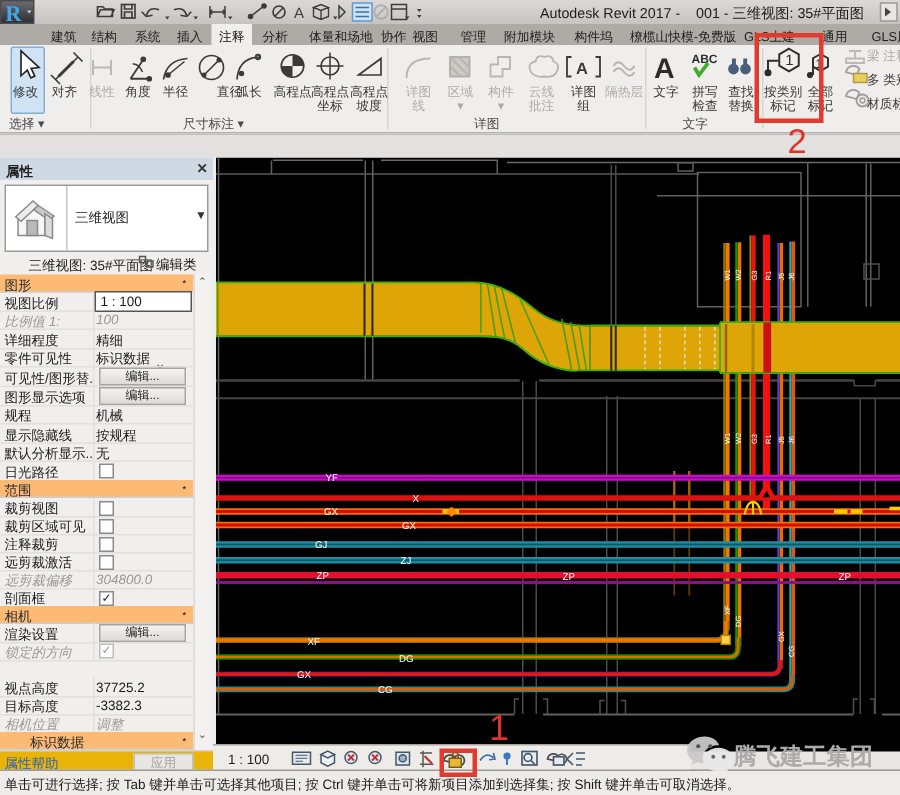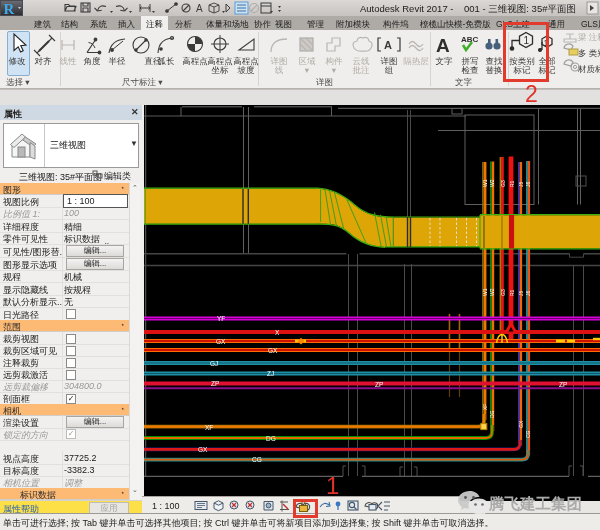--- a/index.html
+++ b/index.html
@@ -357,21 +357,21 @@
     </div>
  <div class="prow" style="top:370px">
       <div class="pname gtx">相机位置</div>
       <div class="vline"></div>
       <div class="pval gtx">调整</div>
     </div>
  <div class="shead" style="top:382.5px">
       <span style="position:absolute;left:20px;top:1px">标识数据</span>
       <span style="position:absolute;right:4px;top:1px;font-size:7px">⋆</span>
     </div>
- <div style="position:absolute;left:0;top:394.5px;width:142px;height:13.5px;background:#fde047;border-top:1px solid #d5d2cf">
+ <div style="position:absolute;left:0;top:394.5px;width:142px;height:13.5px;background:#eab308;border-top:1px solid #d5d2cf">
   <span style="position:absolute;left:3px;top:2px;color:#2a62b8;text-decoration:underline">属性帮助</span>
   <div style="position:absolute;left:89px;top:1.5px;width:38px;height:10px;background:#e8e6e3;border:1px solid #c0bdb9;color:#a5a29e;text-align:center;line-height:10px;font-size:8.5px">应用</div>
  </div>
  <div style="position:absolute;left:129px;top:78px;width:10px;height:316.5px;background:#f3f2f1;border-left:1px solid #dad7d4">
   <span style="position:absolute;left:2px;top:1px;font-size:7px;color:#555">⌃</span>
   <span style="position:absolute;left:2px;top:303px;font-size:7px;color:#555">⌄</span>
  </div>
 </div>
 <svg id="canvas" class="abs" width="456" height="391" viewBox="144 105 456 391">
 <rect x="144" y="105" width="456" height="391" fill="#000"></rect>

